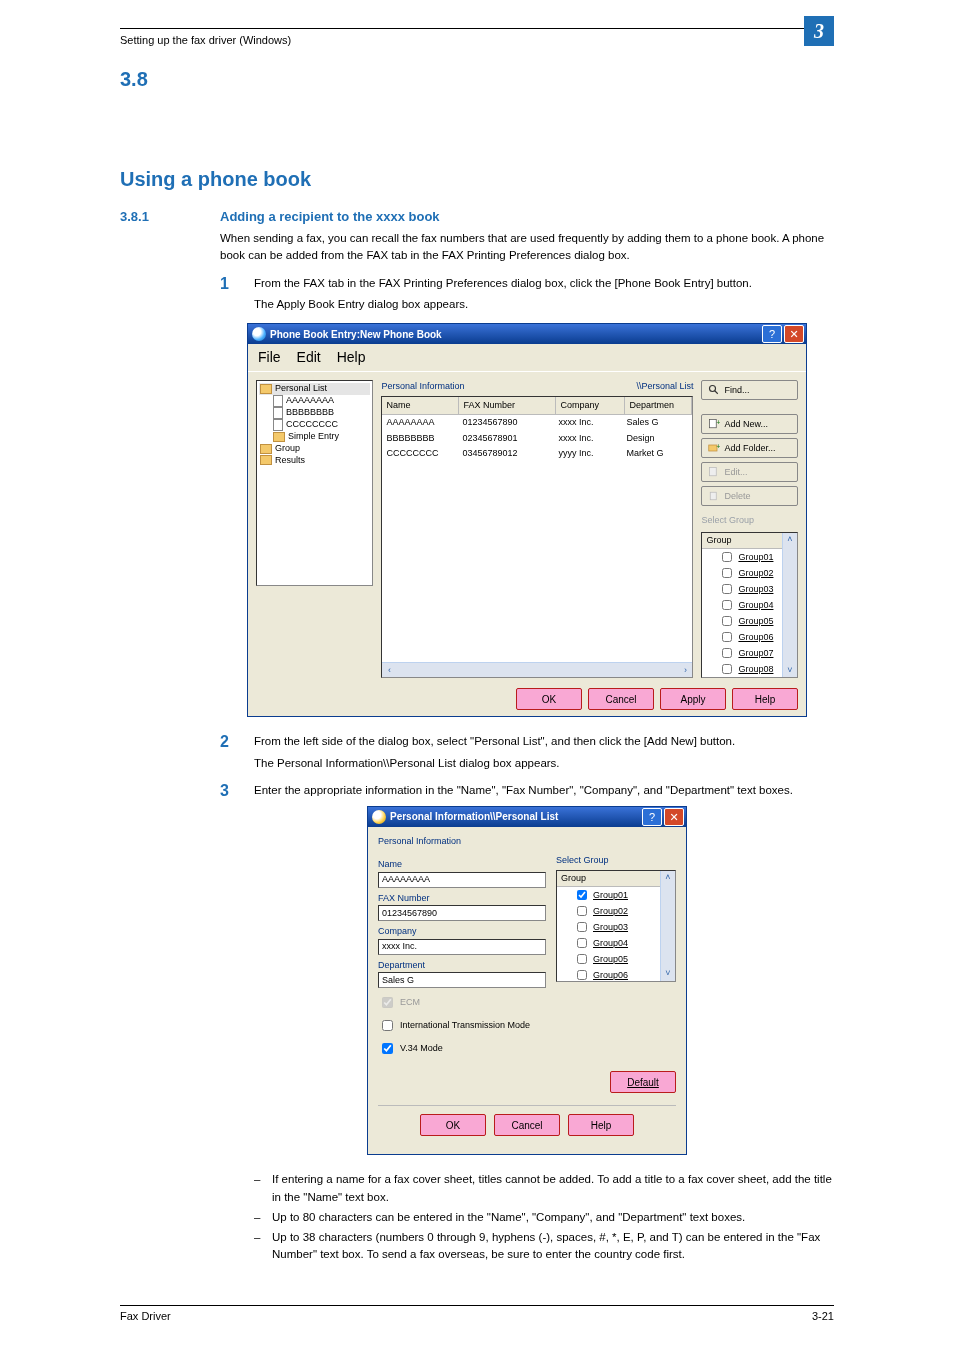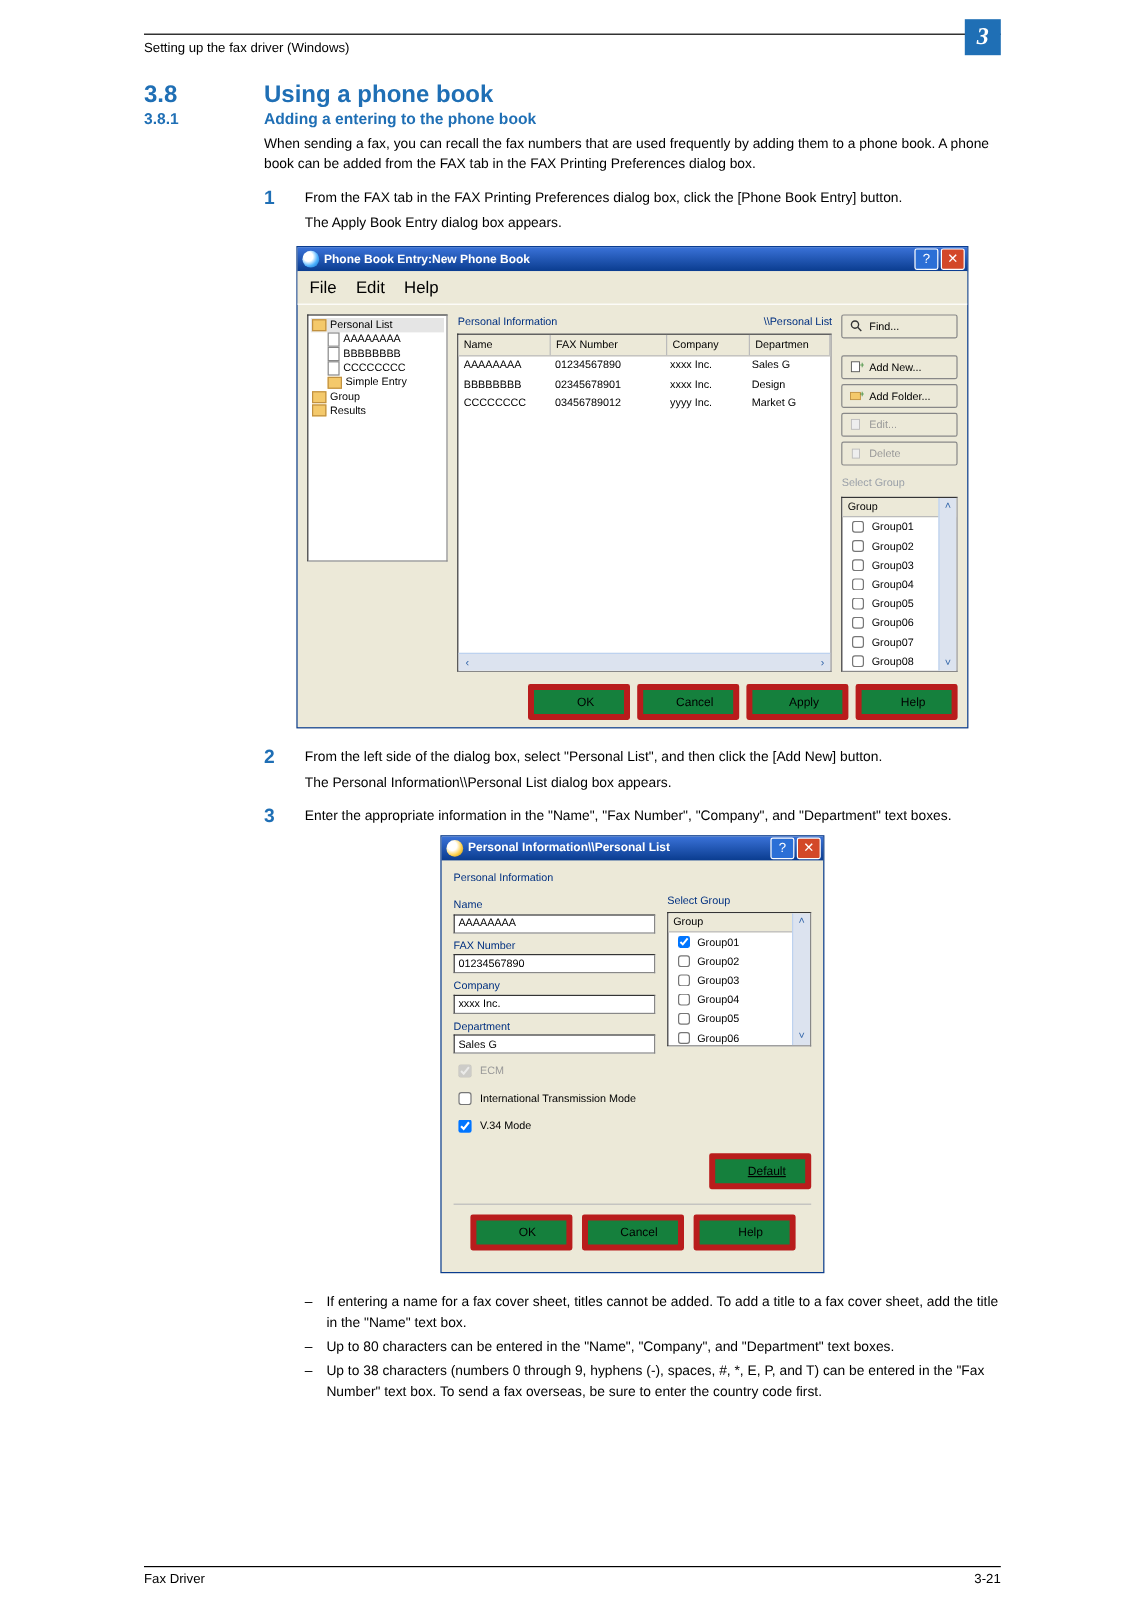--- a/index.html
+++ b/index.html
@@ -1,21 +1,21 @@
 <!DOCTYPE html>
 <html><head>
 <meta charset="utf-8">
 <style>
   html, body { margin:0; padding:0; font-family: Arial, Helvetica, sans-serif; color:#000; background:#fff; }
   .page { width:834px; min-height:1350px; margin:0 auto; position:relative; padding:30px 60px 40px 60px; box-sizing:border-box; }
   .topline { position:absolute; left:60px; right:60px; top:28px; border-top:1px solid #000; }
   .header-row { display:flex; align-items:center; justify-content:space-between; font-size:11px; margin-top:4px; margin-bottom:22px; }
   .header-title { color:#000; }
   .chapter-box { width:30px; height:30px; background:#1f6fb5; color:#fff; font-weight:bold; font-style:italic; display:flex; align-items:center; justify-content:center; font-size:20px; font-family:"Times New Roman", serif; position:absolute; right:60px; top:16px; }
-  .sec-row { display:flex; align-items:baseline; margin-bottom:0; }
+  .sec-row { display:flex; align-items:baseline; margin-bottom:18px;flex-direction:column; }
   .sec-num { color:#1f6fb5; font-weight:bold; font-size:20px; width:100px; flex:0 0 100px; }
   .sec-title { color:#1f6fb5; font-weight:bold; font-size:20px; }
   .subsec-row { display:flex; align-items:flex-start; margin-bottom:6px; }
   .subsec-num { color:#1f6fb5; font-weight:bold; font-size:13px; width:100px; flex:0 0 100px; }
   .subsec-title { color:#1f6fb5; font-weight:bold; font-size:13px; }
   .body-block { margin-left:100px; font-size:11.5px; line-height:1.5; }
   .body-p { margin:0 0 4px 0; }
   .num-step { display:flex; align-items:flex-start; margin:10px 0 4px 0; }
   .step-num { color:#1f6fb5; font-weight:bold; font-size:16px; width:34px; flex:0 0 34px; line-height:1.1; }
   .step-text { flex:1; font-size:11.5px; line-height:1.5; }
@@ -54,25 +54,25 @@
   .lv-scroll { flex:1; }
   .hscroll { height:14px; background:#dce3ef; display:flex; align-items:center; justify-content:space-between; border-top:1px solid #bdd2ef; }
   .hscroll span { width:14px; text-align:center; color:#3366aa; font-size:9px; }
   .sidebtns { width:104px; display:flex; flex-direction:column; gap:4px; font-size:9px; }
   .sidebtn { height:18px; border:1px solid #888; background:#ece9d8; display:flex; align-items:center; padding:0 6px; border-radius:2px; gap:4px; }
   .sidebtn svg { width:12px; height:12px; flex:0 0 auto; }
   .sidebtn.disabled { color:#999; }
   .grouplbl { font-size:9px; color:#9aa0a8; margin-top:4px; }
   .groupbox { flex:1; background:#fff; border:1px inset #888; font-size:9px; overflow:hidden; height:100px; position:relative; }
   .gb-head { background:#ece9d8; border-bottom:1px solid #bbb; padding:1px 4px; }
-  .gb-rows div { padding:0 4px; display:flex; align-items:center; gap:3px; }
+  .gb-rows div { padding:0 16px; display:flex; align-items:center; gap:3px;text-decoration:underline; }
   .gb-rows input[type=checkbox] { width:10px; height:10px; }
   .gb-scrollbar { position:absolute; right:0; top:0; bottom:0; width:14px; background:#dce3ef; border-left:1px solid #bdd2ef; display:flex; flex-direction:column; justify-content:space-between; align-items:center; color:#3366aa; font-size:9px; }
   .dlgbtns { display:flex; justify-content:flex-end; gap:6px; padding:6px 8px; }
-  .winbtn { width:64px; height:20px; border:5px solid #b91c1c; background:#15803d; border-radius:2px; font-size:10px; display:flex; align-items:center; justify-content:center;padding-left:11px; }
+  .winbtn { width:64px; height:20px; border:1px solid #b91c1c; background:#f9a8d4; border-radius:2px; font-size:10px; display:flex; align-items:center; justify-content:center; }
 
   
   .dlg2 { width:320px; margin:6px auto 16px auto; }
   .dlg2-body { padding:8px 10px; }
   .pi-lbl { color:#003080; font-size:9px; margin-bottom:6px; }
   .formrow { display:flex; gap:10px; }
   .formcol { display:flex; flex-direction:column; }
   .formcol.left { flex:1; }
   .formcol.right { width:120px; }
   .flabel { font-size:9px; color:#003080; margin-top:4px; }
@@ -94,21 +94,21 @@
   </div>
   <div class="chapter-box">3</div>
 
   <div class="sec-row">
     <div class="sec-num">3.8</div>
     <div class="sec-title">Using a phone book</div>
   </div>
 
   <div class="subsec-row">
     <div class="subsec-num">3.8.1</div>
-    <div class="subsec-title">Adding a entering to the phone book</div>
+    <div class="subsec-title">Adding a recipient to the xxxx book</div>
   </div>
 
   <div class="body-block">
     <p class="body-p">When sending a fax, you can recall the fax numbers that are used frequently by adding them to a phone book. A phone book can be added from the FAX tab in the FAX Printing Preferences dialog box.</p>
 
     <div class="num-step">
       <div class="step-num">1</div>
       <div class="step-text">From the FAX tab in the FAX Printing Preferences dialog box, click the [Phone Book Entry] button.</div>
     </div>
     <div class="step-sub">The Apply Book Entry dialog box appears.</div>

